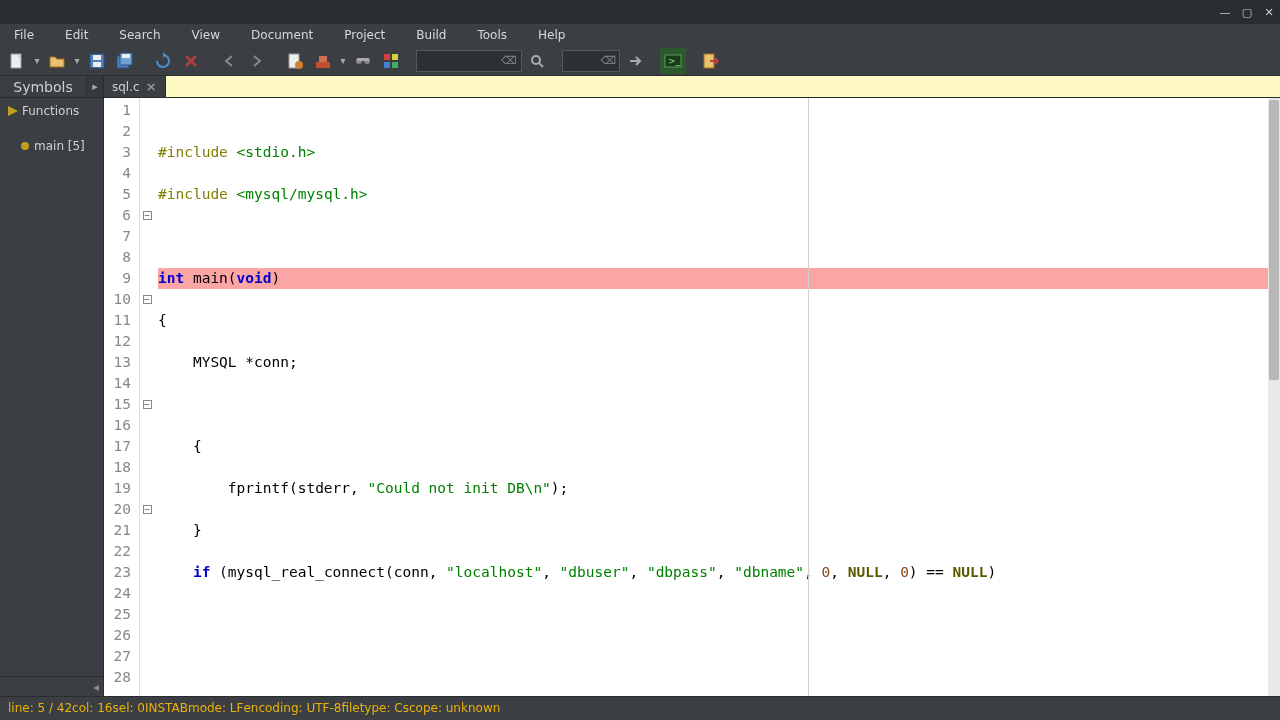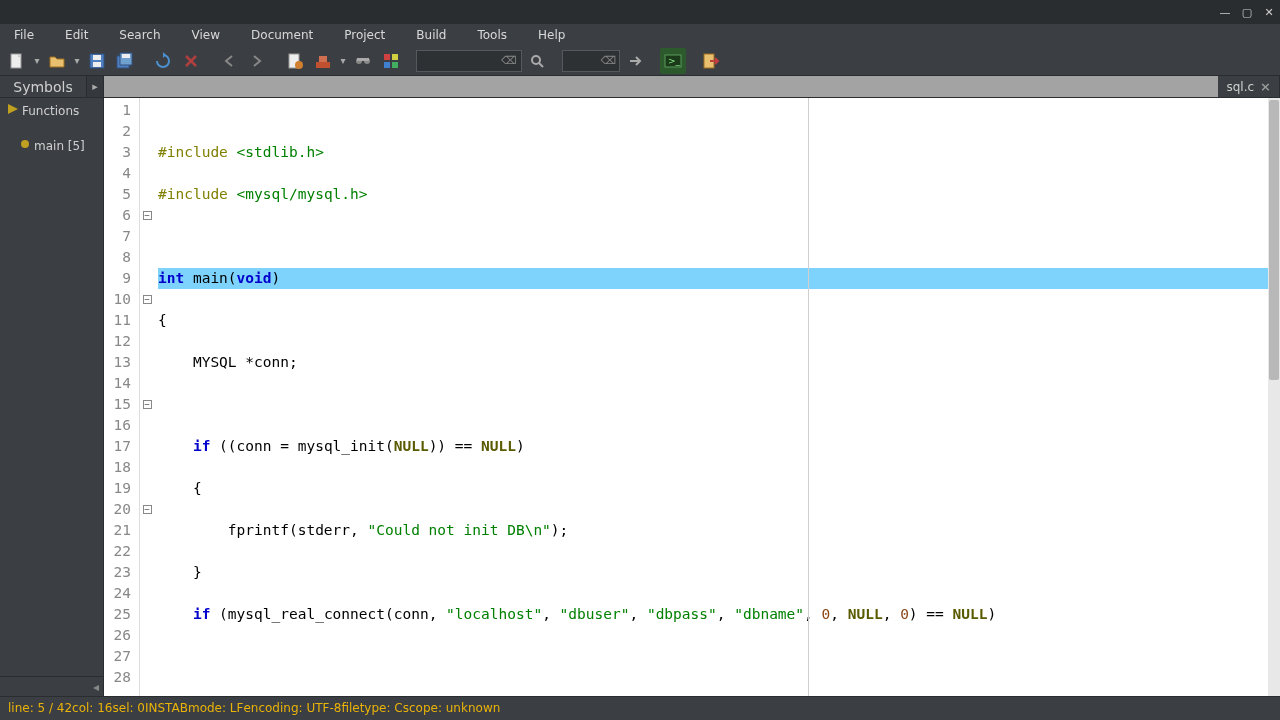--- a/index.html
+++ b/index.html
@@ -22,37 +22,37 @@
   .tb-field .clr { color:#888; cursor:pointer; font-size:11px;}
   
   .workspace { display: flex; height: 620px; }
   
   .sidebar { width: 104px; background: #3b3e42; border-right: 1px solid #2a2d30; display:flex; flex-direction:column;}
   .side-tabs { display: flex; background: #35383c; height: 22px; align-items:stretch; border-bottom:1px solid #2a2d30;}
   .side-tab { flex: 1; display:flex; align-items:center; justify-content:center; font-size:14px; background:#3b3e42; border-right:1px solid #2a2d30; cursor:pointer;}
   .side-tab.active { background:#3b3e42; }
   .side-arrow { width:16px; display:flex;align-items:center;justify-content:center; color:#aaa; font-size:11px;}
   .side-tree { padding: 4px 2px; font-size:12px; }
-  .tree-item { display:flex; align-items:flex-start; gap:4px; padding:2px 6px; cursor:pointer;}
+  .tree-item { display:flex; align-items:center; gap:4px; padding:2px 6px; cursor:pointer;}
   .side-bottom-bar { margin-top:auto; height:20px; border-top:1px solid #2a2d30; display:flex; justify-content:flex-end; padding-right:4px; align-items:center;}
   
   .editor-area { flex: 1; display: flex; flex-direction: column; background:#3b3e42;}
-  .doc-tabs { height: 22px; background: #a3a3a3; display: flex; align-items: stretch; border-bottom:1px solid #2a2d30;justify-content:flex-end;}
+  .doc-tabs { height: 22px; background: #fef9c3; display: flex; align-items: stretch; border-bottom:1px solid #2a2d30;}
   .doc-tab { display:flex; align-items:center; gap:6px; padding: 0 8px; background:#3b3e42; border-right:1px solid #2a2d30; cursor:pointer; font-size:12px;}
   .doc-tab .close { color:#999; cursor:pointer; font-size:13px; font-weight:bold;}
   
   .code-view { flex:1; display:flex; background:#ffffff; font-family:"DejaVu Sans Mono","Courier New",monospace; font-size:14.5px; line-height:21px; overflow:hidden; position:relative;}
   .gutter { background:#ffffff; color:#888; text-align:right; padding: 2px 8px 2px 4px; border-right:1px solid #ddd; user-select:none; min-width:36px;}
   .gutter div { height:21px; }
   .fold-col { width:14px; background:#fff; padding-top:2px;}
   .fold-col div { height:21px; display:flex; align-items:center; justify-content:center; }
   .fold-mark { width:9px; height:9px; border:1px solid #888; font-size:9px; line-height:7px; text-align:center; color:#555; cursor:pointer; background:#fff;}
   .code { flex:1; padding:2px 4px; white-space:pre; color:#000; position:relative;}
   .code .line { height:21px; }
-  .code .hl-line { background:#7dd3fc; }
+  .code .hl-line { background:#fca5a5; }
   .long-line-marker { position:absolute; top:0; bottom:0; left:654px; width:1px; background:#cfcfcf; }
   
   .kw { color:#0000cc; font-weight:bold; }
   .pp { color:#7f7f00; }
   .str { color:#008000; }
   .num { color:#8b4513; }
   .null { color:#5a5a00; font-weight:bold;}
   
   .scrollbar-v { position:absolute; right:0; top:0; bottom:0; width:12px; background:#e8e8e8;}
   .scroll-thumb { position:absolute; left:1px; right:1px; top:2px; height:280px; background:#b8b8b8; border-radius:2px;}
@@ -303,28 +303,27 @@
           <div></div>
           <div></div>
           <div></div>
           <div></div>
           <div></div>
           <div></div>
           <div></div>
       </div>
       <div class="code">
         <div class="long-line-marker"></div>
-<div class="line"><span class="pp">#include </span><span class="str">&lt;stdlib.h&gt;</span></div>
+<div class="line"><span class="pp">#include </span><span class="str">&lt;stdio.h&gt;</span></div>
 <div class="line"><span class="pp">#include </span><span class="str">&lt;mysql/mysql.h&gt;</span></div>
 <div class="line"></div>
 <div class="line hl-line"><span class="kw">int</span><span> main(</span><span class="kw">void</span><span>)</span></div>
 <div class="line">{</div>
 <div class="line">    MYSQL *conn;</div>
 <div class="line"></div>
-<div class="line">    <span class="kw">if</span><span> ((conn = mysql_init(</span><span class="null">NULL</span><span>)) == </span><span class="null">NULL</span><span>)</span></div>
 <div class="line">    {</div>
 <div class="line"><span>        fprintf(stderr, </span><span class="str">"Could not init DB\n"</span><span>);</span></div>
 <div class="line">    }</div>
 <div class="line">    <span class="kw">if</span><span> (mysql_real_connect(conn, </span><span class="str">"localhost"</span><span>, </span><span class="str">"dbuser"</span><span>, </span><span class="str">"dbpass"</span><span>, </span><span class="str">"dbname"</span><span>, </span><span class="num">0</span><span>, </span><span class="null">NULL</span><span>, </span><span class="num">0</span><span>) == </span><span class="null">NULL</span><span>)</span></div>
 
 
 
 
 
 

